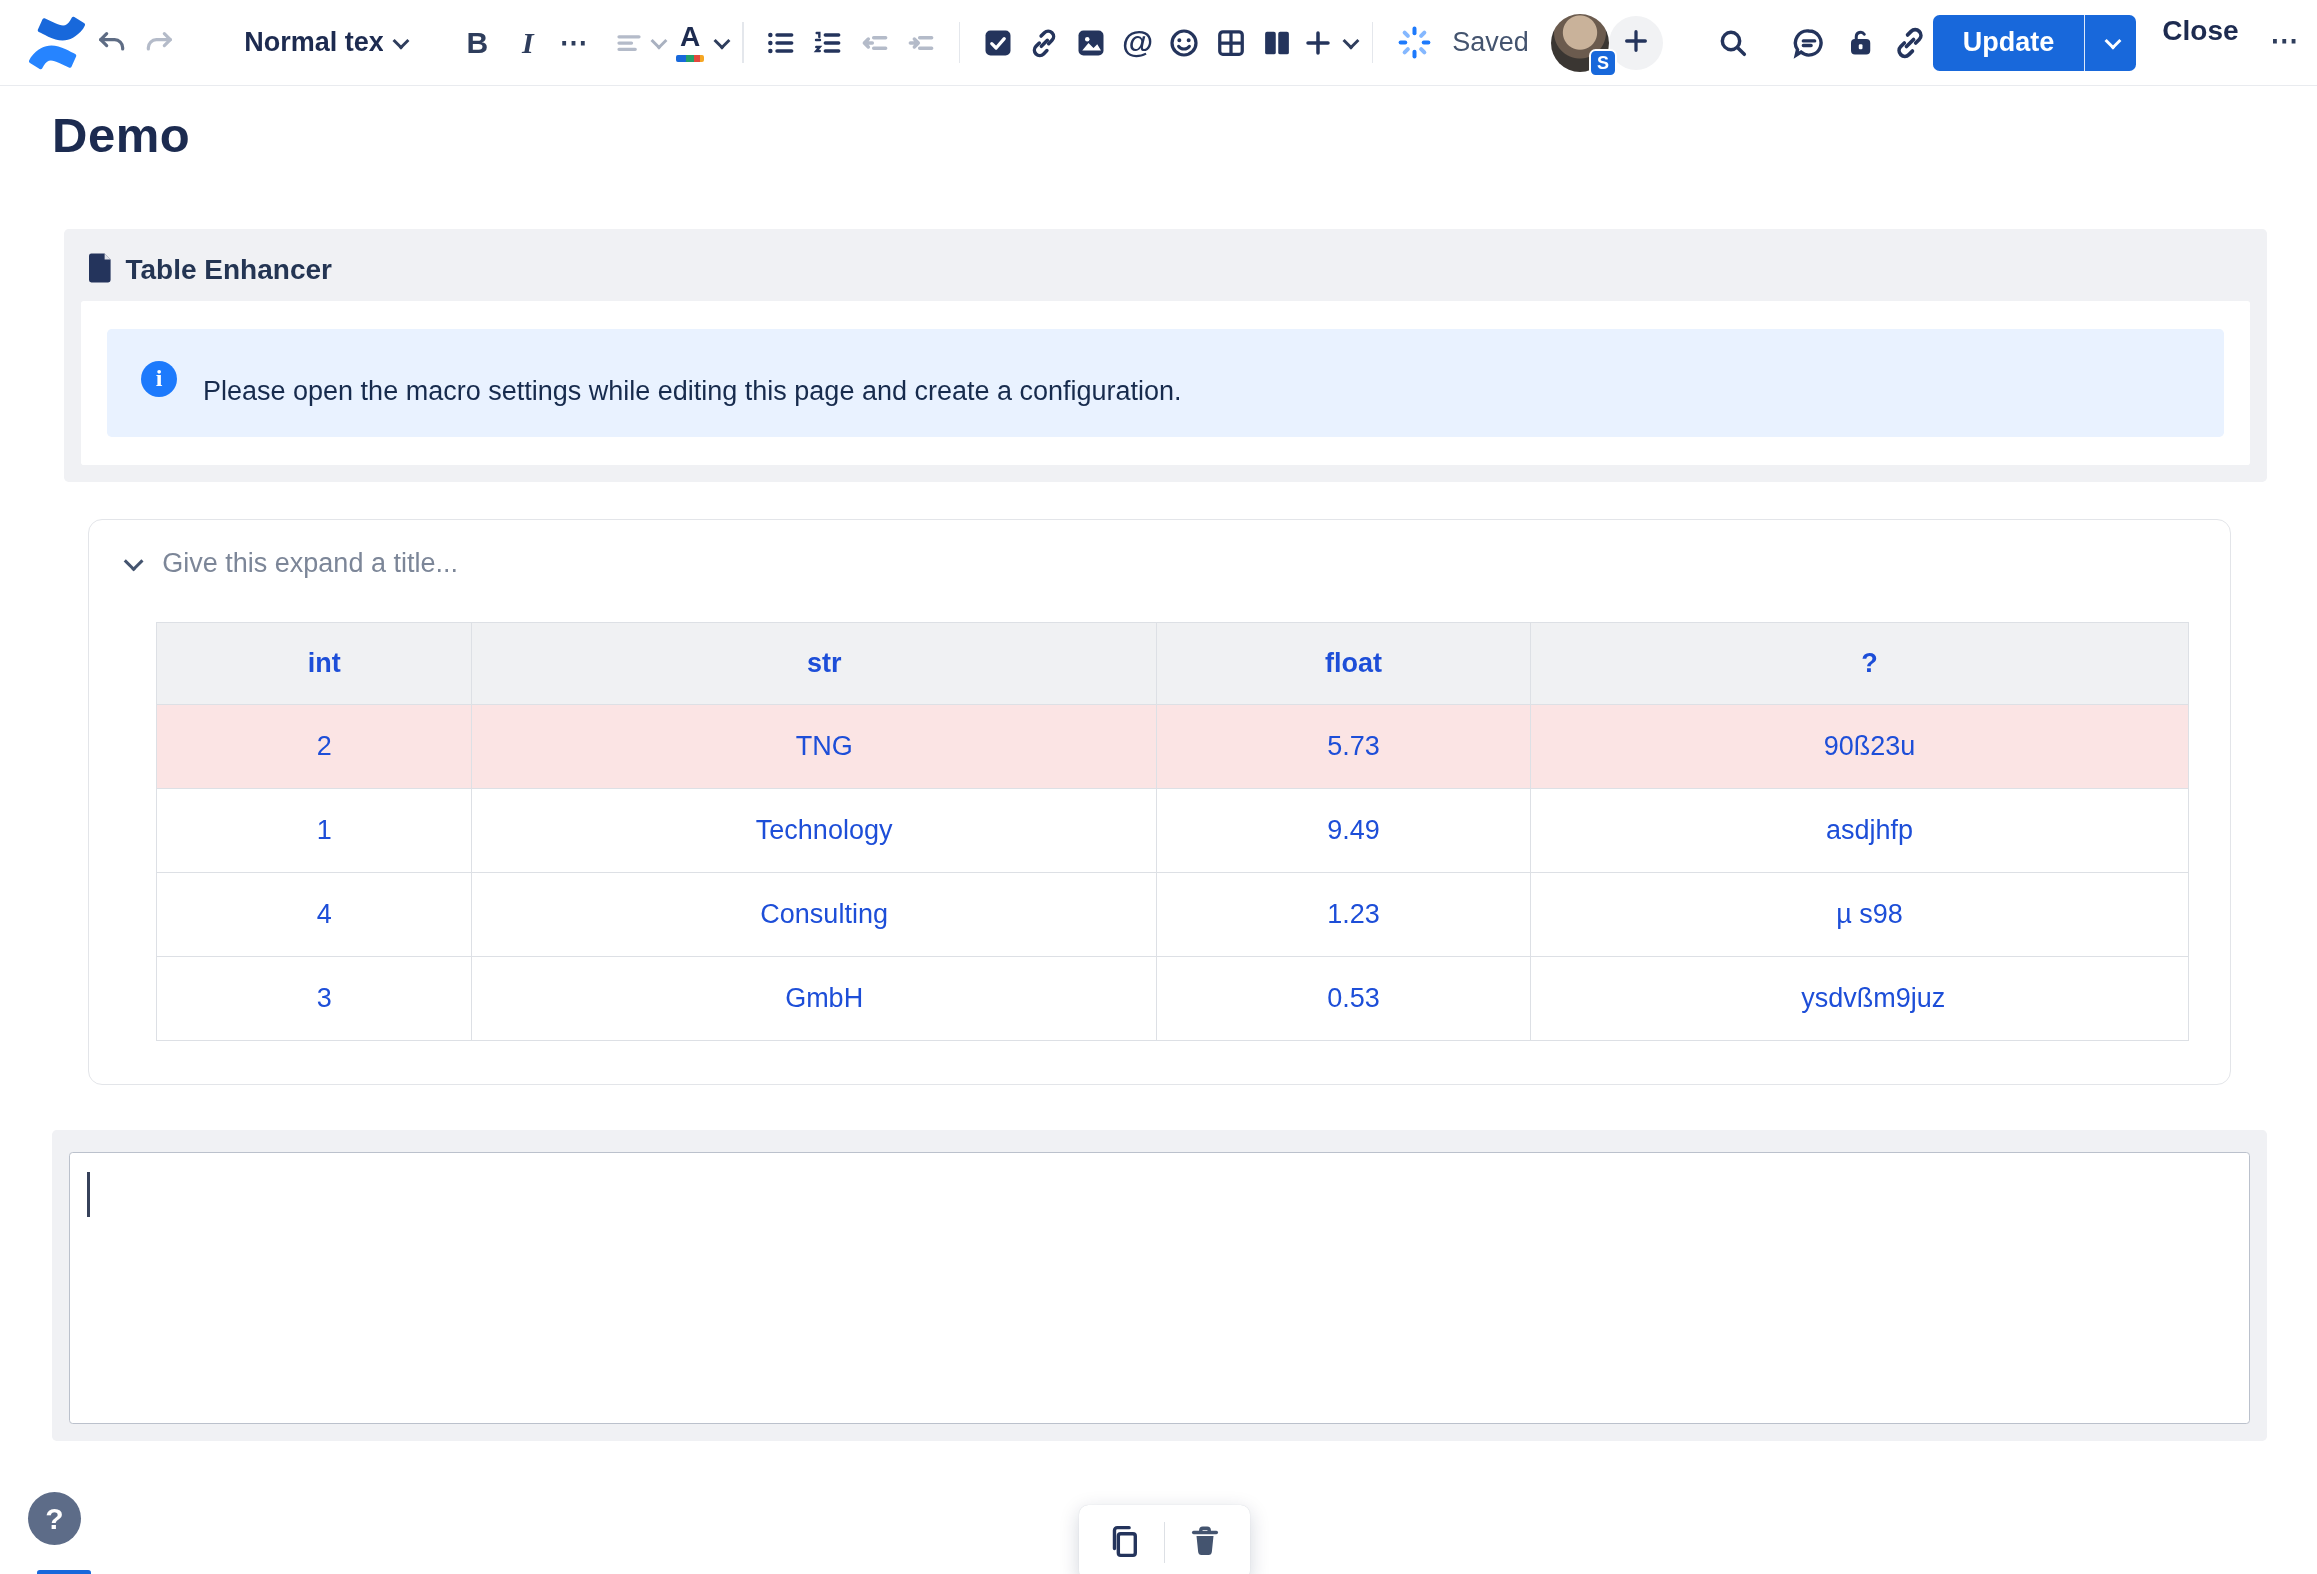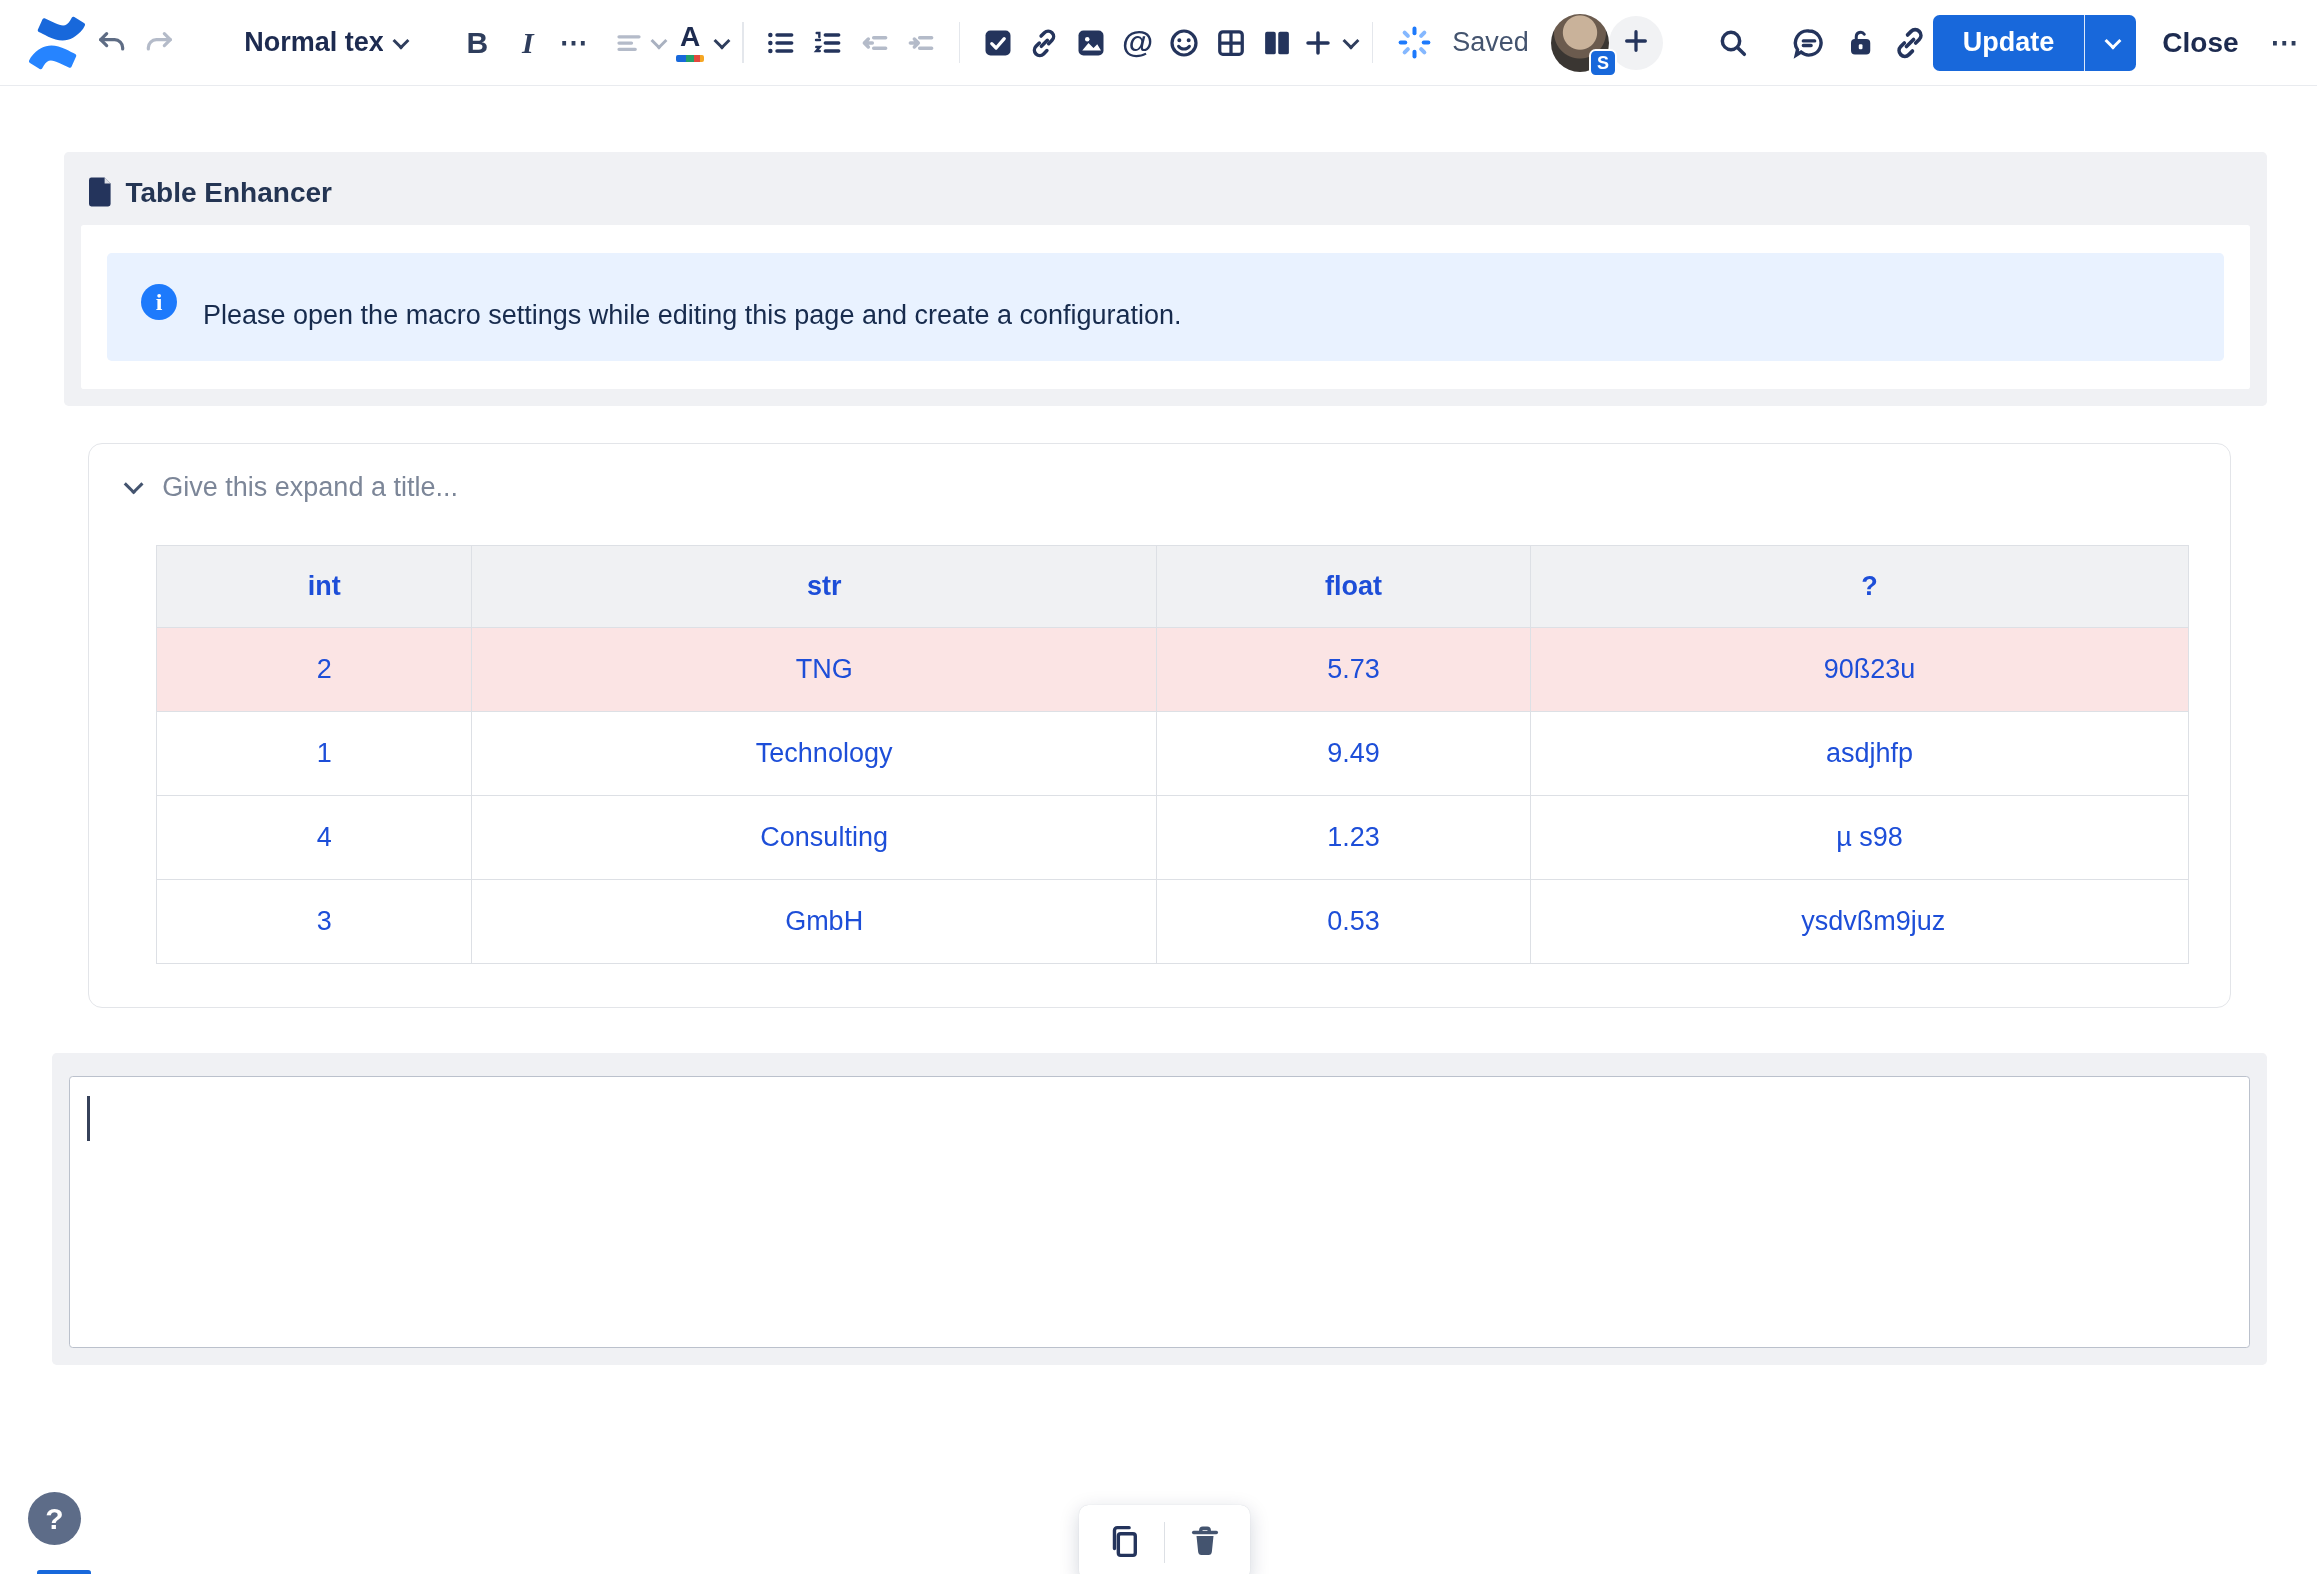--- a/index.html
+++ b/index.html
@@ -3,21 +3,21 @@
 <meta charset="utf-8">
 <style>
   * { margin:0; padding:0; box-sizing:border-box; }
   html,body { width:2318px; height:1574px; overflow:hidden; background:#fff;
     font-family:"Liberation Sans", sans-serif; color:#1D2B50; }
 
   
   .toolbar { height:86px; display:flex; align-items:center; padding:0 34px 0 28px;
     border-bottom:1.9px solid #E9EBEF; background:#fff; position:relative; z-index:5; }
   .tb-left { display:flex; align-items:center; gap:5.6px; flex:1; }
-  .tb-right { display:flex; align-items:center; gap:26px; }
+  .tb-right { display:flex; align-items:flex-start; gap:26px; }
   .tb-btn { display:flex; align-items:center; justify-content:center; height:52px; min-width:45px;
     border-radius:5.6px; cursor:pointer; color:#2E3D5C; }
   .tb-btn svg { display:block; }
   .muted { color:#A9B1C0 !important; }
   .tb-sep { width:1.9px; height:41px; background:#E4E7EC; margin:0 11.2px; }
   .dd { display:flex; align-items:center; gap:9.4px; padding:0 7.5px; height:52px; cursor:pointer; }
   .dd-label { font-size:27px; font-weight:700; color:#1D2B50; max-width:139px; overflow:hidden;
     white-space:nowrap; }
   .chev { width:12px; height:12px; border-right:3px solid #2E3D5C; border-bottom:3px solid #2E3D5C;
     transform:rotate(45deg) translateY(-2.8px); }
@@ -332,20 +332,21 @@
         </div>
       </div>
       <div class="btn-close">Close</div>
       <div class="tb-btn" style="min-width:41px">
         <span class="dots">⋯</span>
       </div>
     </div>
   </header>
 
   <main class="page">
+    <h1 class="page-title">Demo</h1>
 
     <section class="macro-panel first">
       <div class="macro-head">
         <span>
           <svg width="24" height="30" viewBox="0 0 20 24">
               <path d="M2 0h11l5 5v17a2 2 0 0 1-2 2H2a2 2 0 0 1-2-2V2a2 2 0 0 1 2-2z" fill="#24345C"></path>
             <path d="M13 0v5h5z" fill="#fff" opacity=".85"></path>
             </svg>
         </span>
         <span class="macro-name">Table Enhancer</span>

